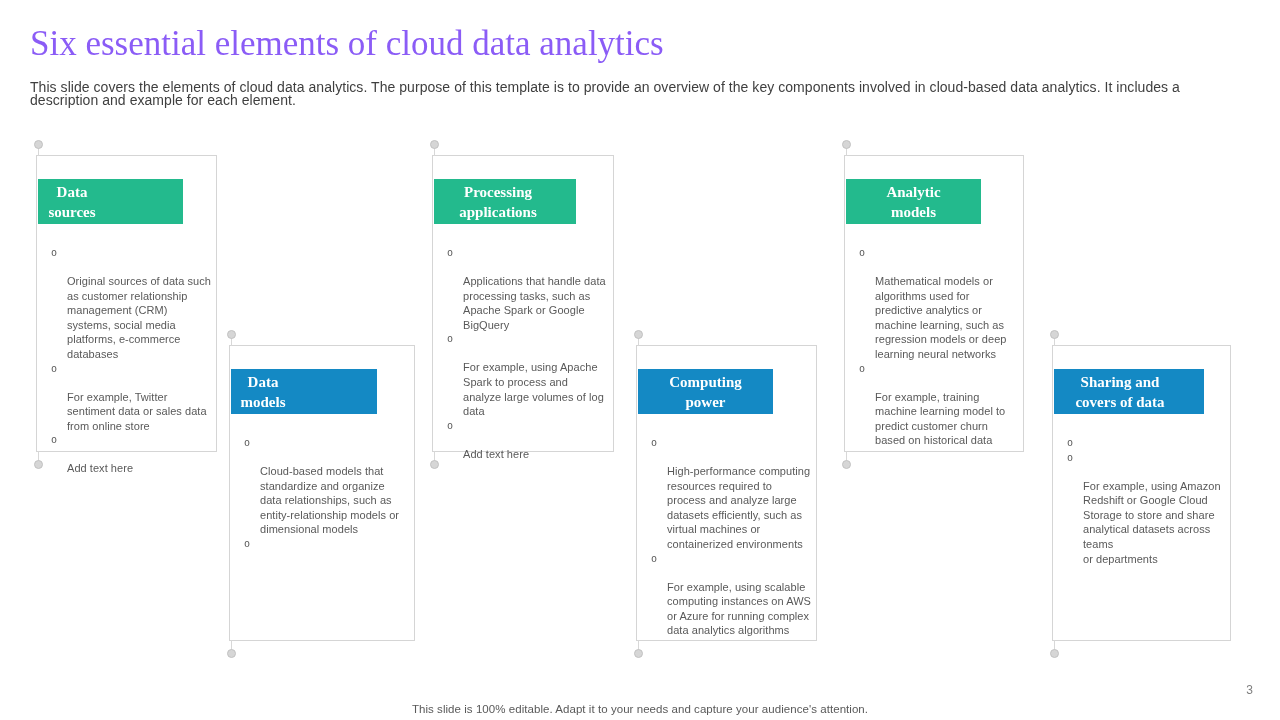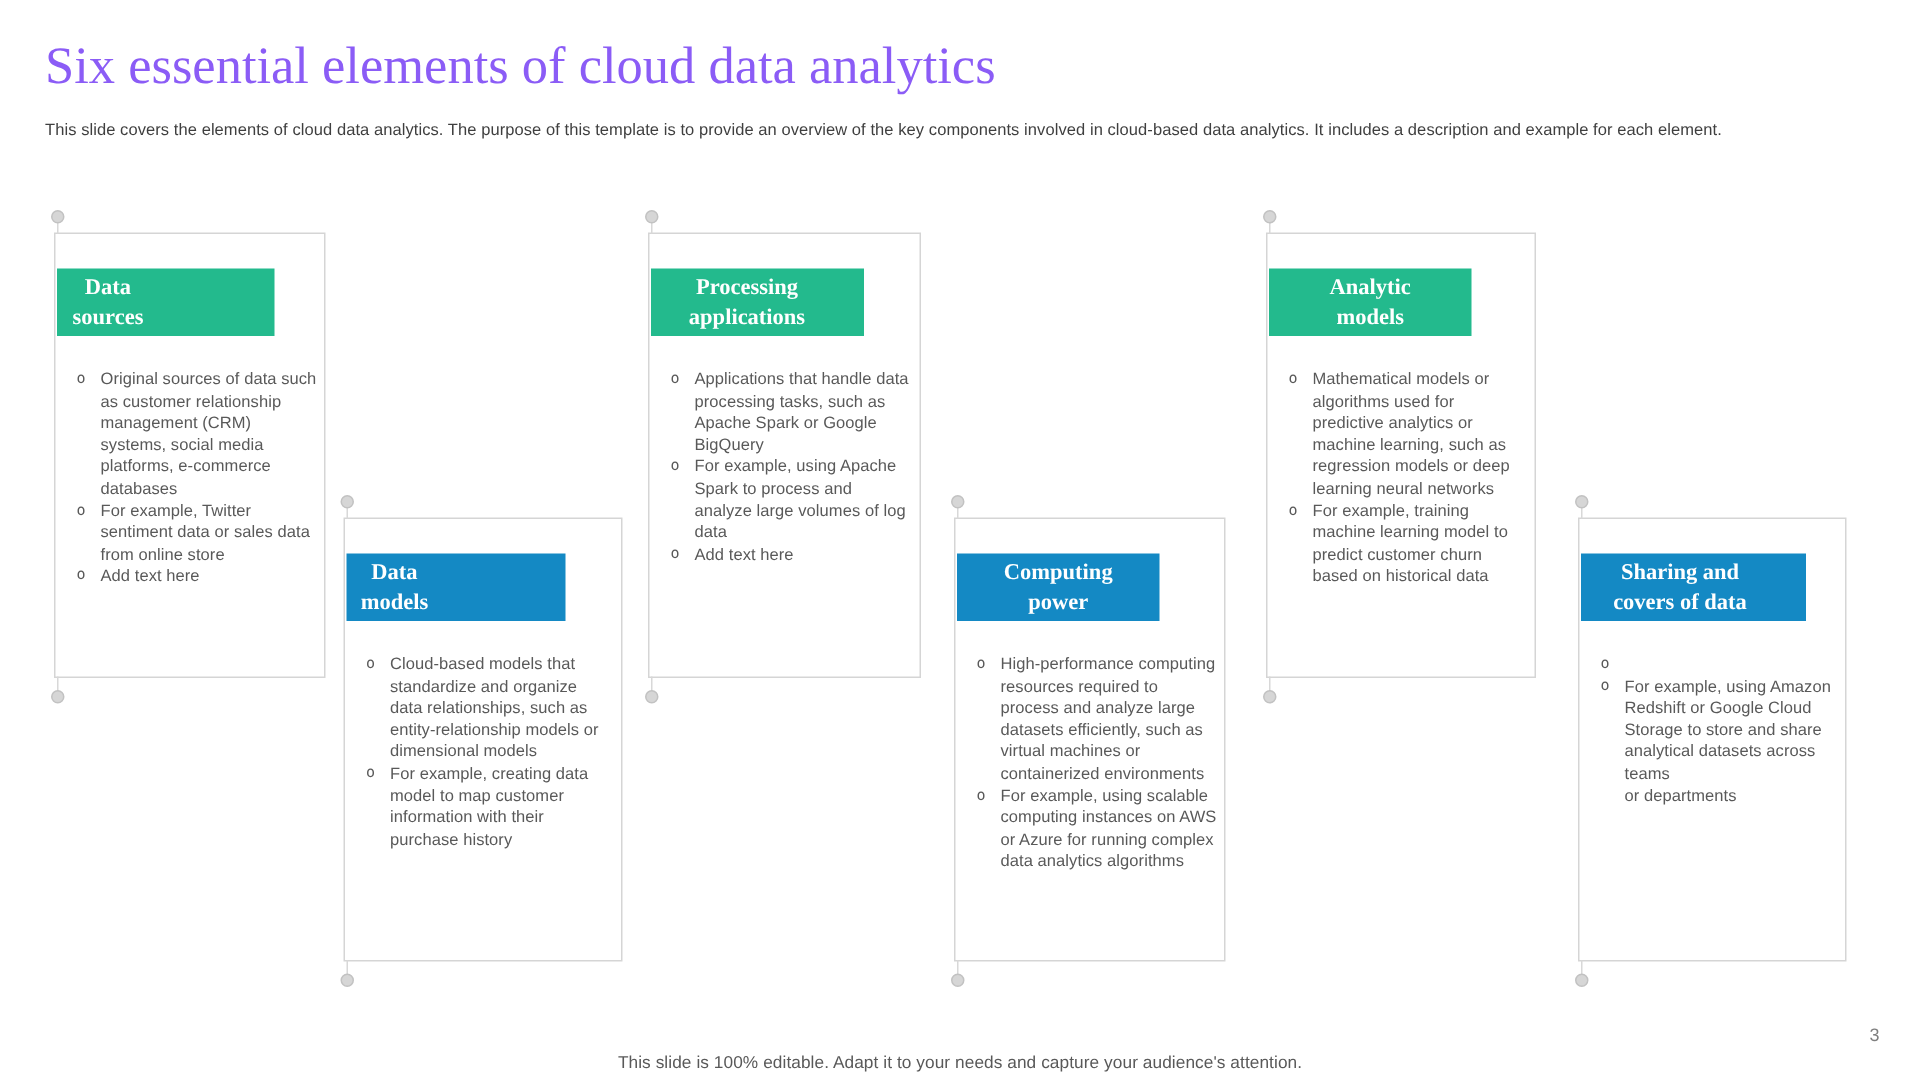--- a/index.html
+++ b/index.html
@@ -13,21 +13,21 @@
 
   
   .title {
     position: absolute; left: 30px; top: 24px; width: 900px;
     font-family: "Liberation Serif", "DejaVu Serif", serif;
     font-size: 35px; font-weight: 400; letter-spacing: 0px;
     color: #8b5cf6; line-height: 40px;
   }
   .subtitle {
     position: absolute; left: 30px; top: 81px; width: 1215px;
-    font-size: 11px; color: #3f3f3f; line-height: 13px; letter-spacing: 0.05px;
+    font-size: 14px; color: #3f3f3f; line-height: 13px; letter-spacing: 0.05px;
   }
 
   
   .card {
     position: absolute; width: 181px; height: 297px;
     border: 1px solid var(--border); background: #fff;
   }
   .card:nth-of-type(1) { left: 36px;  top: 155px; }
   .card:nth-of-type(2) { left: 229px; top: 345px; height: 296px; width: 186px; }
   .card:nth-of-type(3) { left: 432px; top: 155px; width: 182px; }
@@ -63,21 +63,21 @@
   }
   .bullets li { display: flex; align-items: flex-start; }
   .bullets .marker {
     flex: 0 0 16px; width: 16px;
     font-family: "DejaVu Sans Mono", monospace;
     font-size: 10px; line-height: 14.6px; color: #595959;
   }
   .bullets .txt {
     flex: 1 1 auto; max-width: 146px;
     font-size: 11px; line-height: 14.6px; color: #595959;
-    white-space: pre-line; letter-spacing: 0.05px;
+    white-space: pre-line; letter-spacing: 0.05px; margin-top: 28px;
   }
 
   
   .handle {
     position: absolute; width: 9px; height: 9px; border-radius: 50%;
     background: #d6d6d6; border: 1px solid #c2c2c2; left: -3px;
   }
   .handle-top    { top: -16px; }
   .handle-bottom { bottom: -18px; }
   .leader {
@@ -138,21 +138,20 @@
       <span class="hdr-inner">Data
 models</span>
     </div>
     <ul class="bullets">
         <li>
           <span class="marker">o</span>
           <span class="txt">Cloud-based models that standardize and organize data relationships, such as entity-relationship models or dimensional models</span>
         </li>
         <li>
           <span class="marker">o</span>
-          <span class="txt">For example, creating data model to map customer information with their purchase history</span>
         </li>
       </ul>
   </section>
 
   <section class="card">
     <span class="leader leader-top"></span>
     <span class="leader leader-bottom"></span>
     <span class="handle handle-top"></span>
     <span class="handle handle-bottom"></span>
     <div class="card-header">

